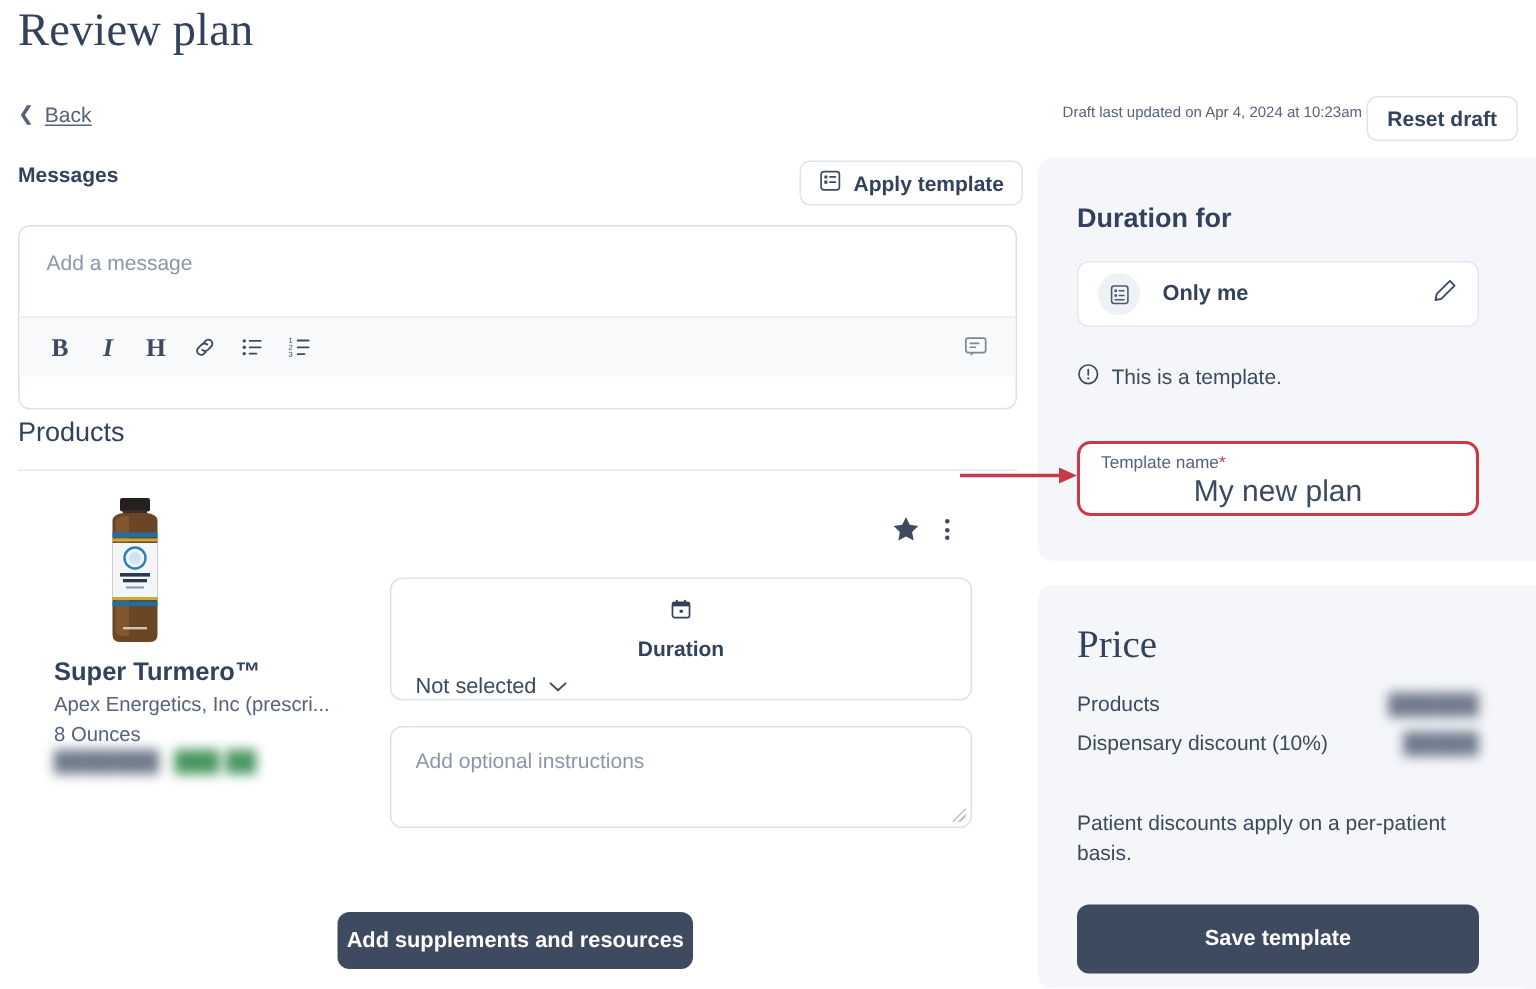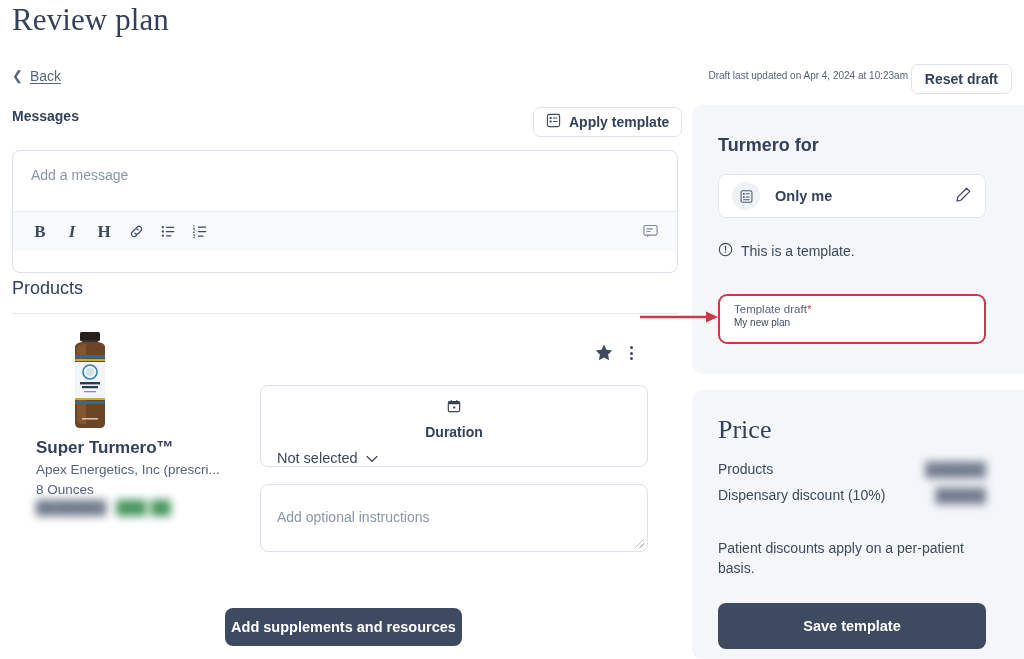--- a/index.html
+++ b/index.html
@@ -140,21 +140,21 @@
   }
   .duration-value {
     margin-top: 10px; display: flex; align-items: center; gap: 8px;
     font-size: 14.5px; color: #3c4a5e; cursor: pointer;
   }
 
   .instructions {
     position: absolute; left: 260px; top: 484px;
     width: 388px; height: 68px;
     border: 1px solid #dbe1ea; border-radius: 8px; background: #fff;
-    padding: 24px 16px; font-size: 14px; color: #8b96a8;
+    padding: 14px 16px; font-size: 14px; color: #8b96a8;
   }
   .resize-grip {
     position: absolute; right: 3px; bottom: 3px; width: 9px; height: 9px;
     background:
       linear-gradient(135deg, transparent 0 45%, #b9c2d0 45% 55%, transparent 55% 100%),
       linear-gradient(135deg, transparent 0 70%, #b9c2d0 70% 80%, transparent 80% 100%);
   }
 
   .add-btn {
     position: absolute; left: 225px; top: 608px;
@@ -196,21 +196,21 @@
   }
 
   .tpl-name-field {
     position: absolute; left: 718px; top: 294px;
     width: 268px; height: 50px;
     background: #fff; border: 2px solid #c9394a; border-radius: 9px;
     padding: 7px 14px;
   }
   .tpl-name-lbl { font-size: 11.5px; color: #56637a; }
   .tpl-name-lbl .star { color: #c9394a; }
-  .tpl-name-val { font-size: 10px; color: #3c4a5e; margin-top: 2px; }
+  .tpl-name-val { font-size: 20px; color: #3c4a5e; margin-top: 2px; text-align: center; }
 
   .arrow-annot { position: absolute; left: 640px; top: 310px; }
 
   .price-h {
     position: absolute; left: 718px; top: 415px;
     font-family: "Liberation Serif", serif;
     font-size: 26px; color: #33415c;
   }
   .price-row {
     position: absolute; left: 718px; width: 268px;
@@ -378,21 +378,21 @@
     <span class="resize-grip"></span>
   </div>
 
   <div class="add-btn">
     <span>Add supplements and resources</span>
   </div>
 
   <div class="side-panel panel-top"></div>
   <div class="side-panel panel-price"></div>
 
-  <div class="side-h">Turmero for</div>
+  <div class="side-h">Duration for</div>
 
   <div class="tpl-for-card">
     <span class="avatar-circle">
       <svg width="15" height="15" viewBox="0 0 16 16" fill="none">
         <rect x="2" y="1.6" width="12" height="12.8" rx="1.8" stroke="#4a5costume" stroke-width="0"></rect>
         <rect x="2.2" y="1.8" width="11.6" height="12.4" rx="1.7" stroke="#4b586d" stroke-width="1.1"></rect>
         <rect x="4.2" y="4.2" width="1.9" height="1.9" rx="0.4" fill="#4b586d"></rect>
         <rect x="4.2" y="7.6" width="1.9" height="1.9" rx="0.4" fill="#4b586d"></rect>
         <rect x="7.1" y="4.6" width="4.4" height="1.1" rx="0.5" fill="#4b586d"></rect>
         <rect x="7.1" y="8" width="4.4" height="1.1" rx="0.5" fill="#4b586d"></rect>
@@ -413,21 +413,21 @@
         <circle cx="8" cy="8" r="6.6" stroke="#3c4a5e" stroke-width="1.2"></circle>
         <rect x="7.4" y="4" width="1.2" height="5" rx="0.6" fill="#3c4a5e"></rect>
         <circle cx="8" cy="11" r="0.8" fill="#3c4a5e"></circle>
       </svg>
     </span>
     <span>This is a template.</span>
   </div>
 
   <div class="tpl-name-field">
     <div class="tpl-name-lbl">
-      <span>Template draft</span><span class="star">*</span>
+      <span>Template name</span><span class="star">*</span>
     </div>
     <div class="tpl-name-val">My new plan</div>
   </div>
 
   <div class="arrow-annot">
     <svg width="80" height="14" viewBox="0 0 80 14">
       <line x1="0" y1="7" x2="66" y2="7" stroke="#c9394a" stroke-width="2.4"></line>
       <path d="M66 1.6L78 7l-12 5.4z" fill="#c9394a"></path>
     </svg>
   </div>

